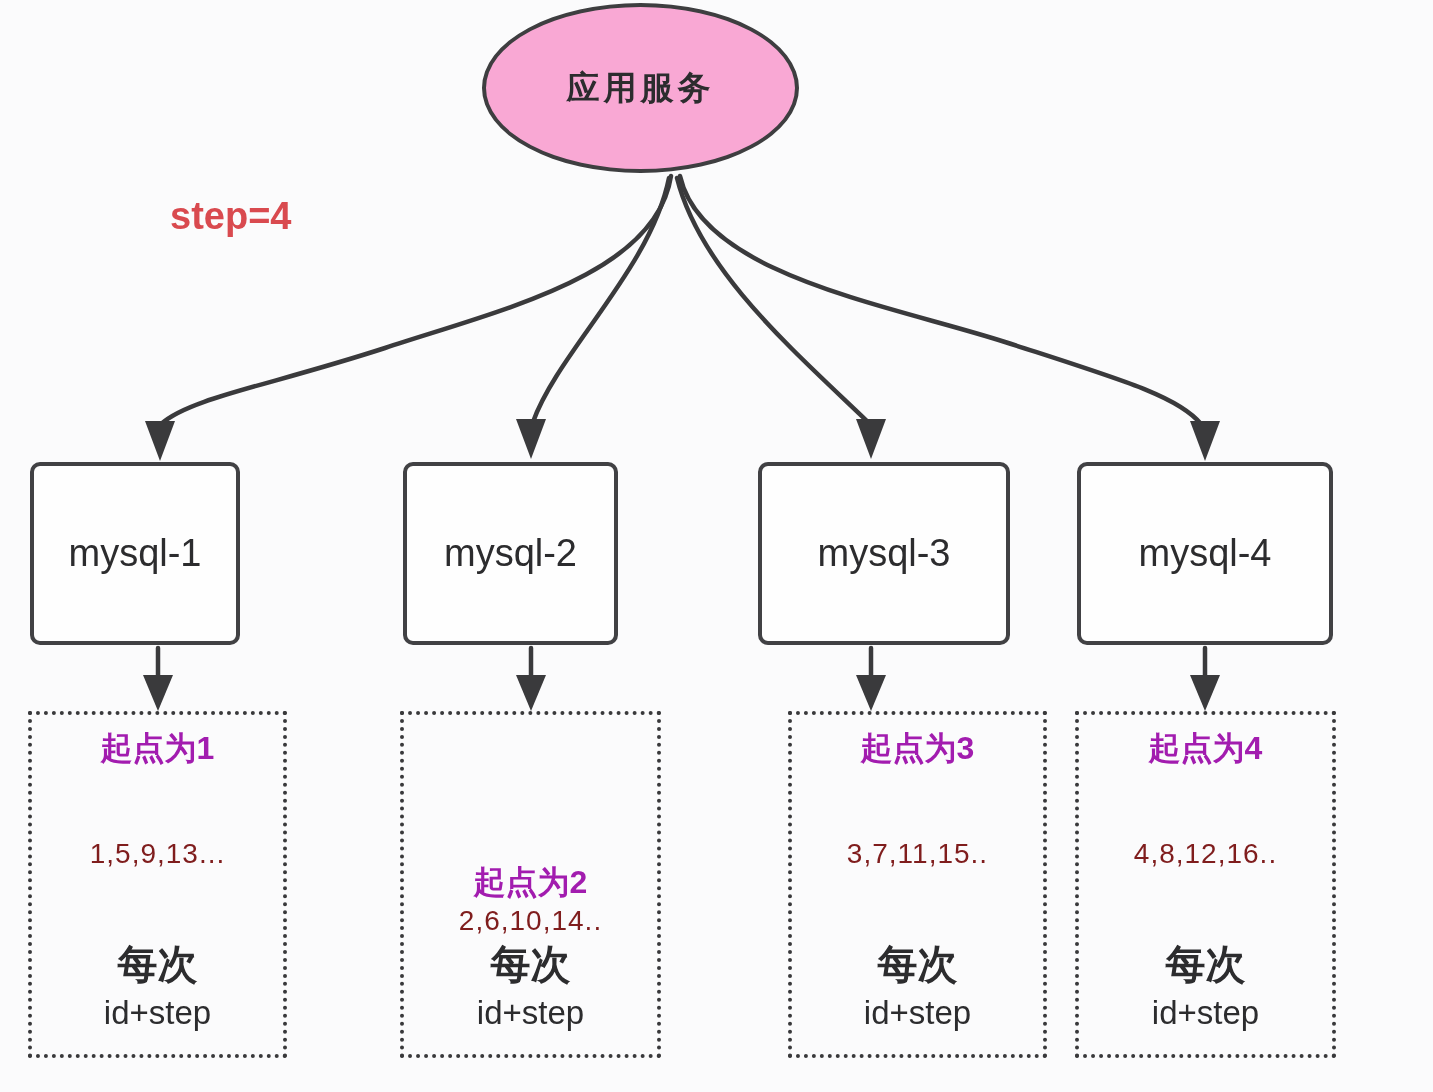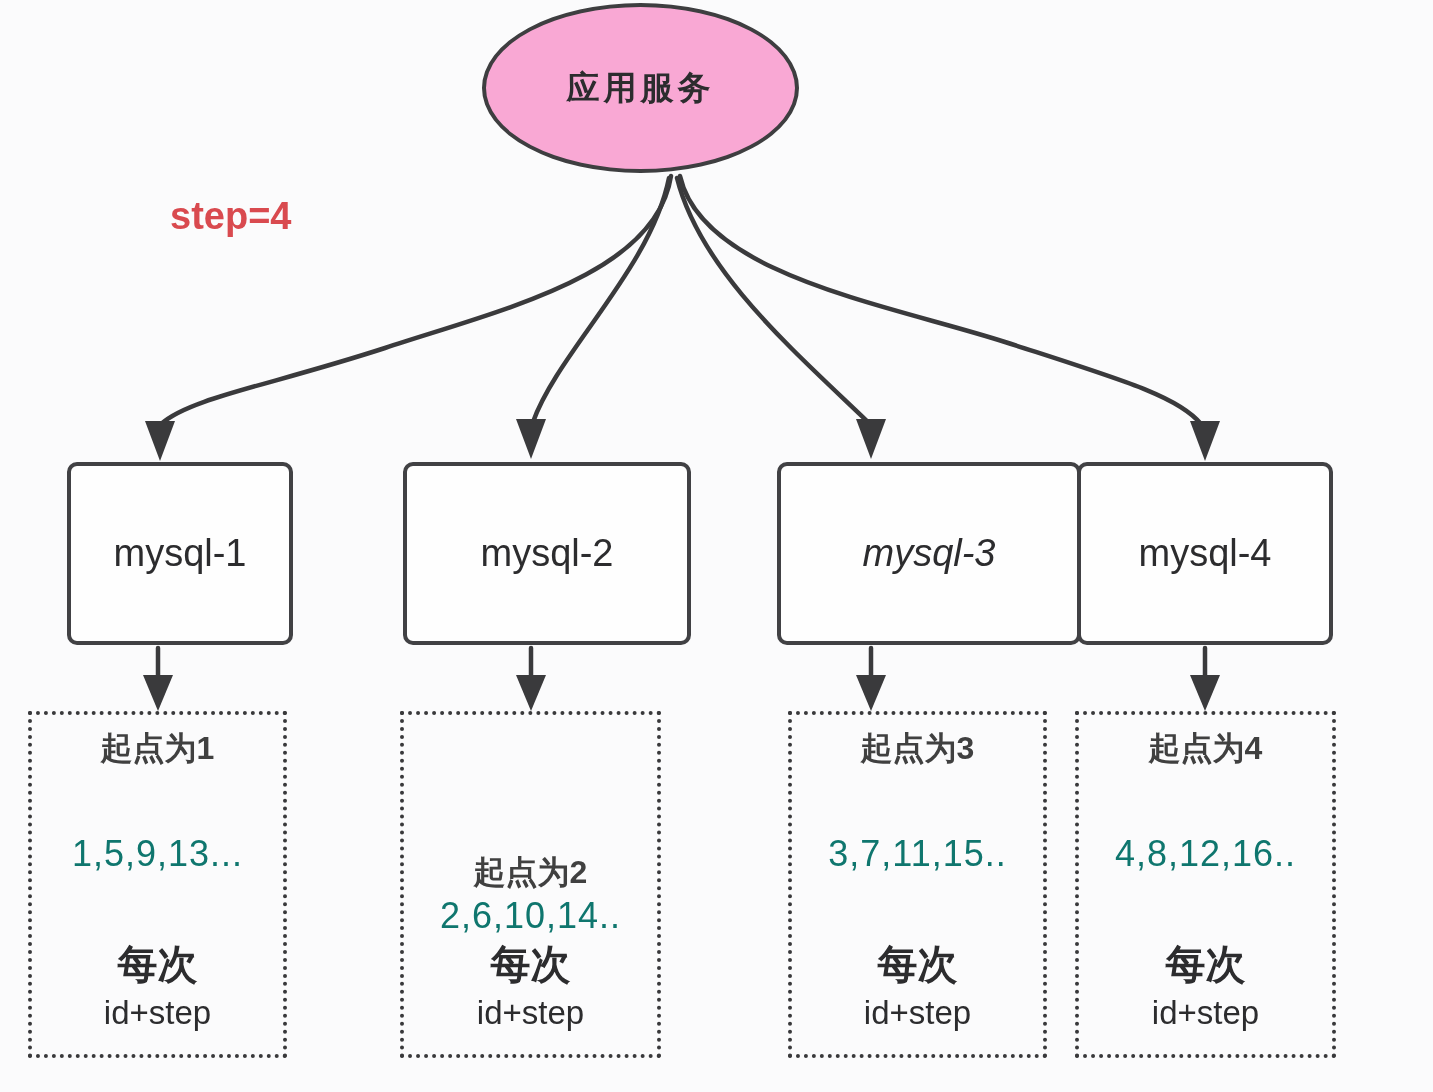--- a/index.html
+++ b/index.html
@@ -85,45 +85,45 @@
     display: flex;
     flex-direction: column;
     align-items: center;
     justify-content: space-between;
     padding: 12px 4px 18px 4px;
     text-align: center;
   }
   .range-box .start-title {
     font-size: 32px;
     font-weight: 700;
-    color: #404040;
+    color: #a21caf;
   }
   .range-box .sequence {
-    font-size: 36px;
+    font-size: 28px;
     font-weight: 400;
-    color: #0f766e;
+    color: #7f1d1d;
     letter-spacing: 1px;
   }
   .range-box .rule {
     line-height: 1.35;
   }
   .range-box .rule .rule-cn {
     font-size: 40px;
     font-weight: 700;
     color: #2c2c2e;
   }
   .range-box .rule .rule-en {
     font-size: 33px;
     font-weight: 500;
     color: #2c2c2e;
   }
   
-  .col-0 .db-box, .db-box.col-0 { left: 30px;  width: 226px; margin-left: 37px; }
-  .db-box.col-1 { left: 403px; width: 288px; }
-  .db-box.col-2 { left: 777px; width: 304px; font-style: italic; }
+  .col-0 .db-box, .db-box.col-0 { left: 30px;  width: 210px; }
+  .db-box.col-1 { left: 403px; width: 215px; }
+  .db-box.col-2 { left: 758px; width: 252px; }
   .db-box.col-3 { left: 1077px; width: 256px; }
   .range-box.col-0 { left: 28px;  width: 259px; }
   .range-box.col-1 { left: 400px; width: 261px; justify-content: flex-end; }
   .range-box.col-2 { left: 788px; width: 259px; }
   .range-box.col-3 { left: 1075px; width: 261px; }
 </style>
 </head>
 <body>
 
 <div class="canvas">

